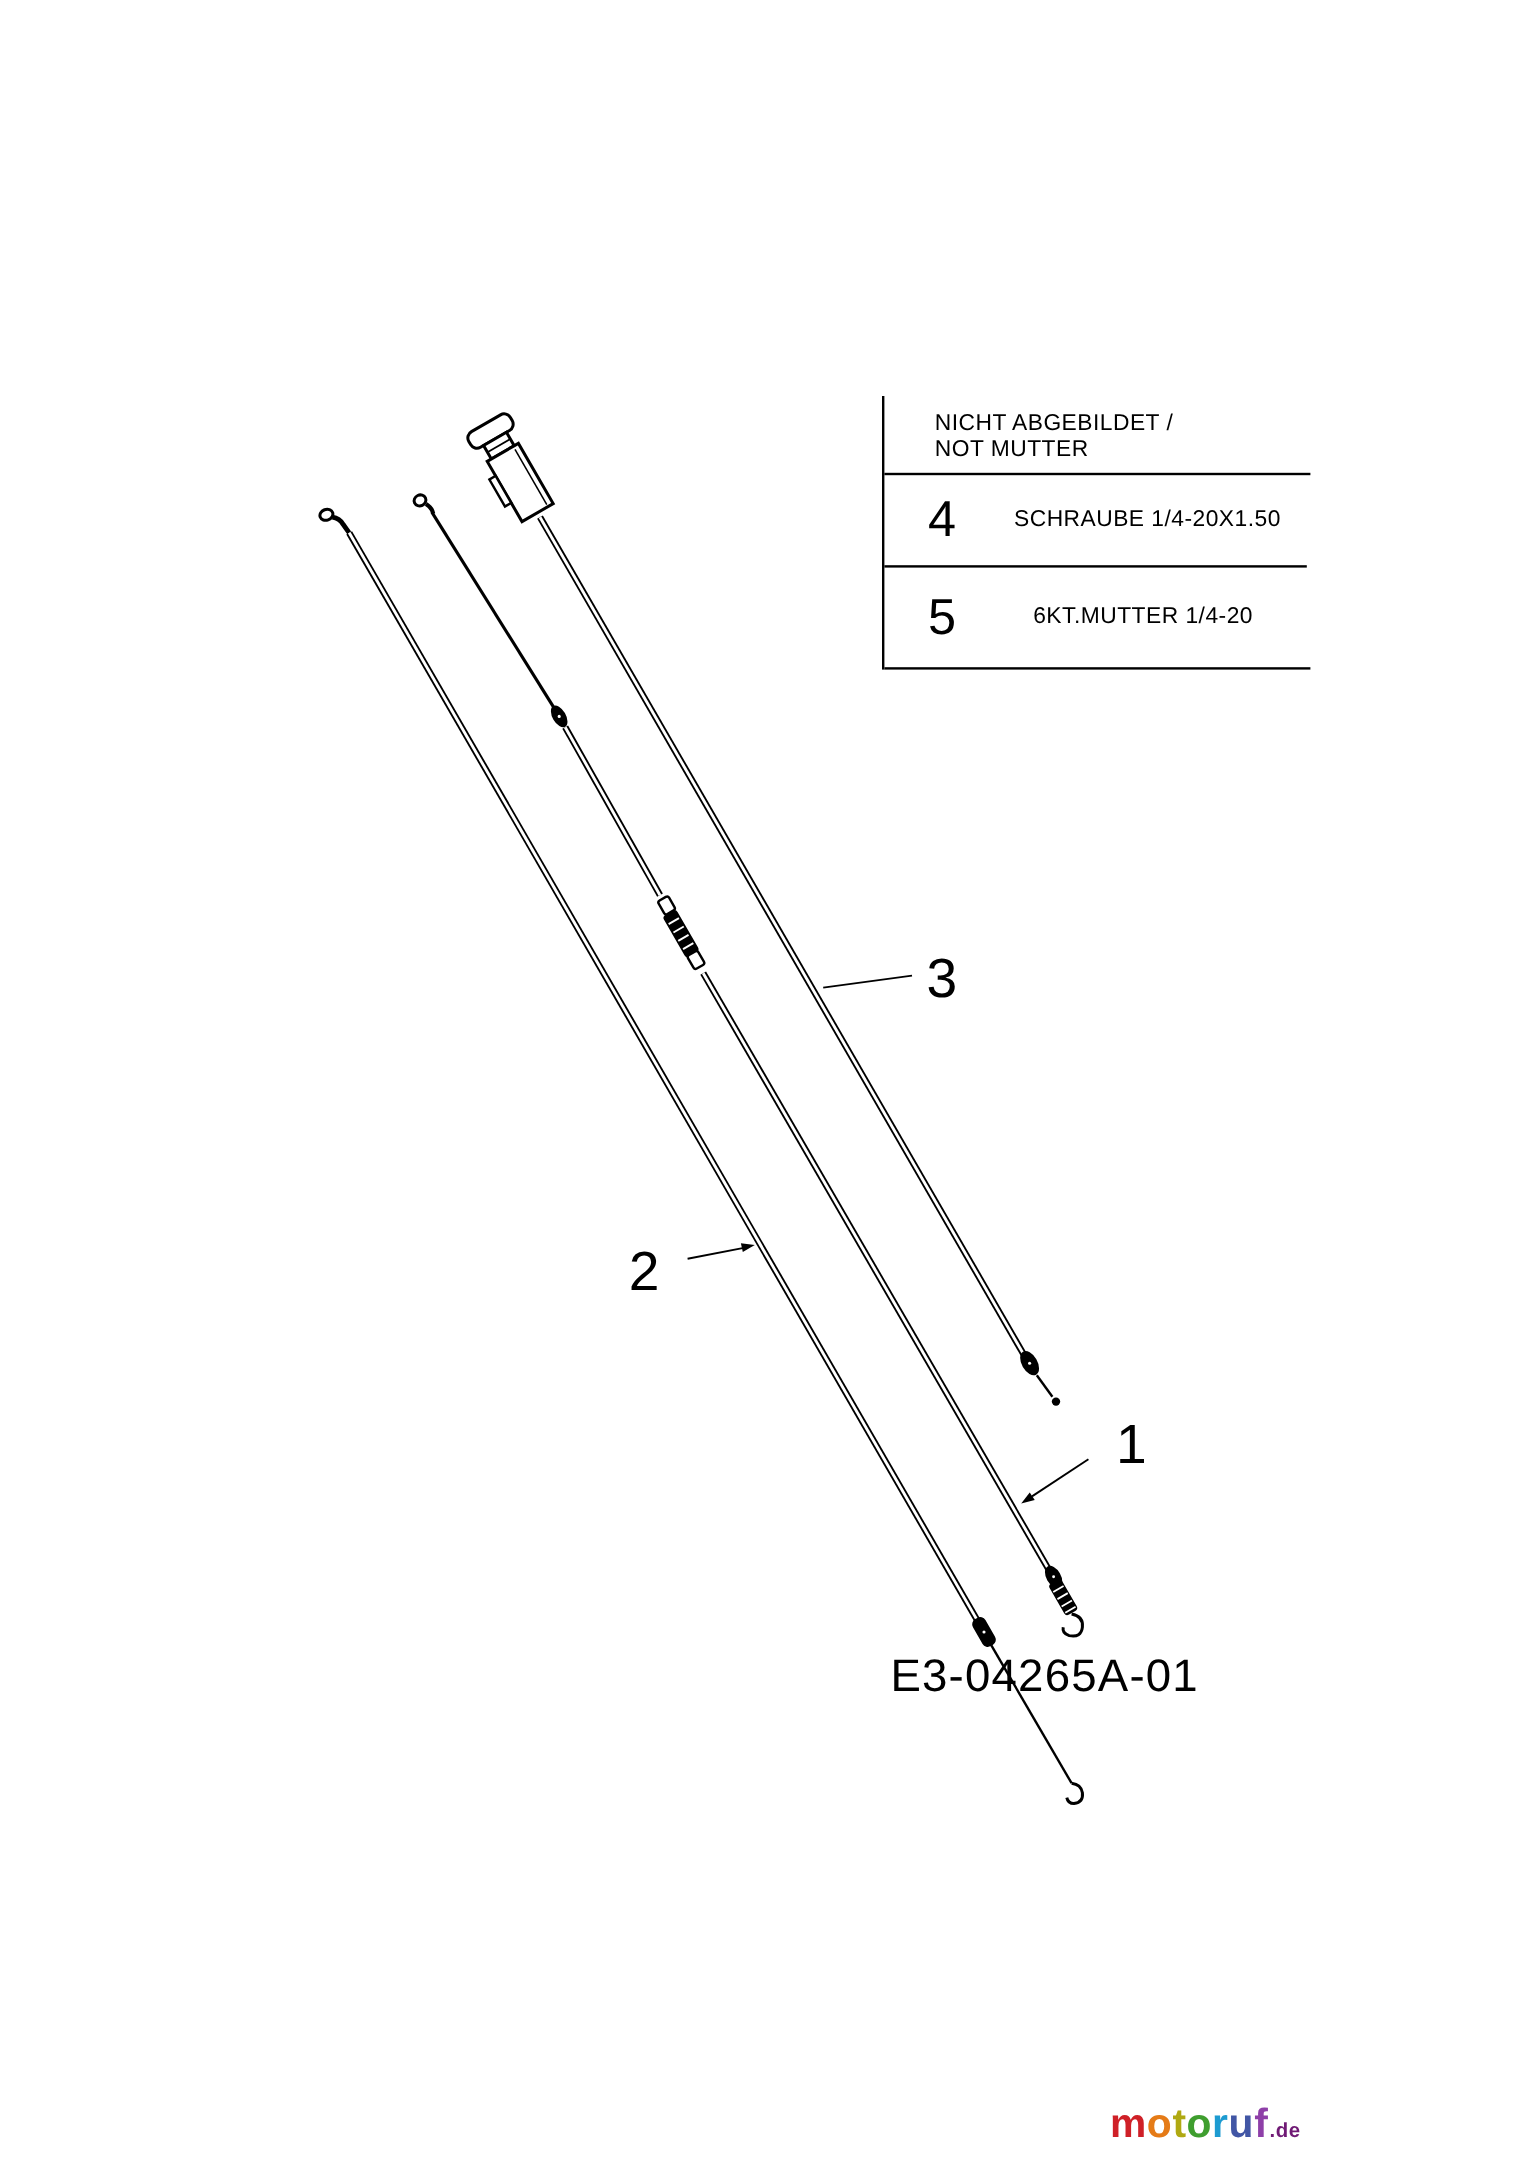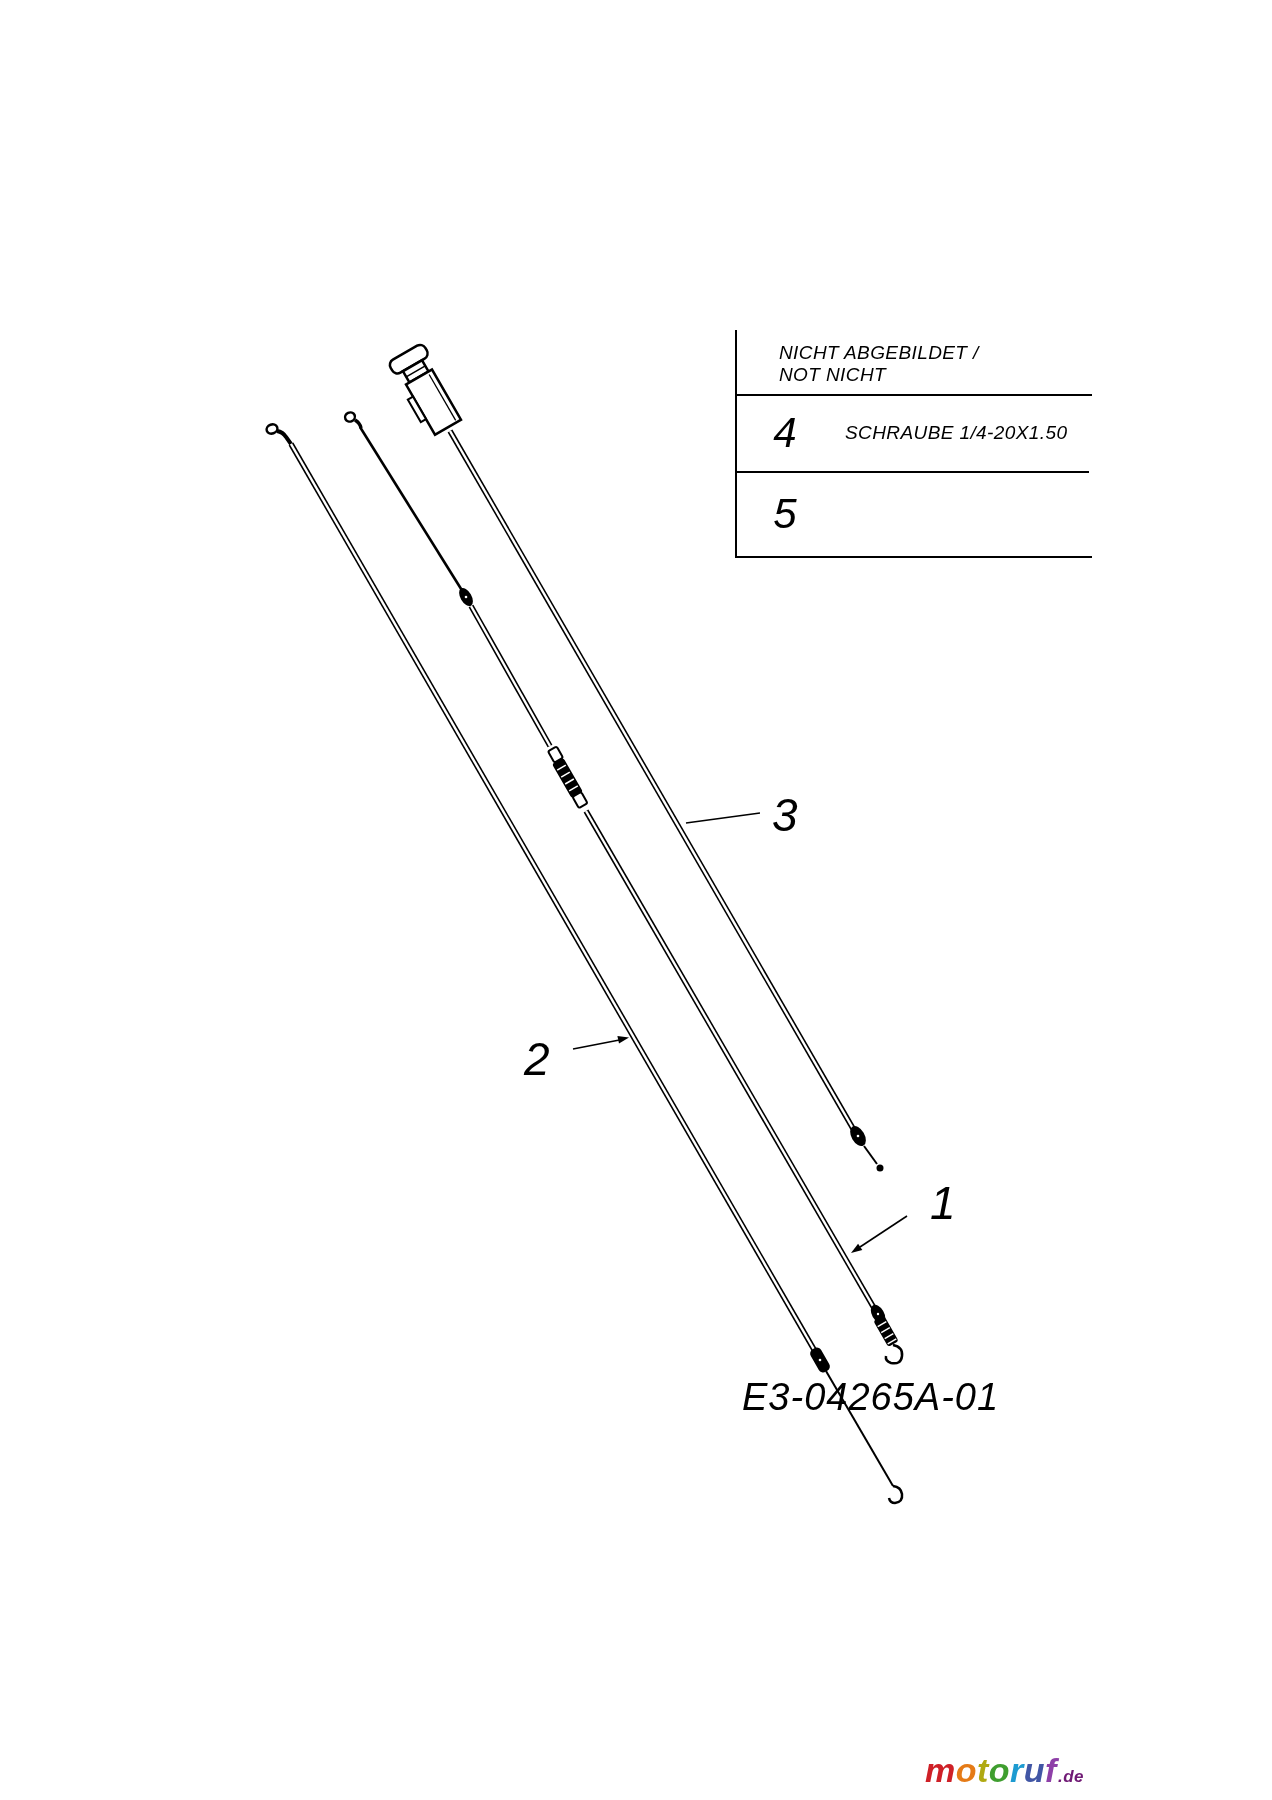--- a/index.html
+++ b/index.html
@@ -4,21 +4,20 @@
 <style>
   * { margin: 0; padding: 0; box-sizing: border-box; }
   html, body { background: #ffffff; }
   body { font-family: "Liberation Sans", sans-serif; color: #000; }
   #stage {
     position: relative;
     width: 1092px;
     height: 1800px;
     background: #ffffff;
     overflow: hidden;
-    font-style: italic;
   }
   #cable-svg { position: absolute; left: 0; top: 0; }
 
   
   .parts-table {
     position: absolute;
     left: 735px; top: 330px;
     width: 362px; height: 228px;
     border-left: 2px solid #000;
   }
@@ -160,25 +159,26 @@
       <polygon points="851,1253 858.1,1243.7 862.3,1250.1" fill="#000"></polygon>
     </g>
   </svg>
 
   <div class="parts-table">
     <div class="pt-hline l1"></div>
     <div class="pt-hline l2"></div>
     <div class="pt-hline l3"></div>
     <div class="pt-header">
       <div>NICHT ABGEBILDET /</div>
-      <div>NOT NICHT</div>
+      <div>NOT MUTTER</div>
     </div>
     <div class="pt-ref r4">4</div>
     <div class="pt-desc r4">SCHRAUBE 1/4-20X1.50</div>
     <div class="pt-ref r5">5</div>
+    <div class="pt-desc r5">6KT.MUTTER 1/4-20</div>
   </div>
 
   <div class="callout-label c3">3</div>
   <div class="callout-label c2">2</div>
   <div class="callout-label c1">1</div>
 
   <div class="part-code">E3-04265A-01</div>
 
   <div class="watermark">
     <span style="color: rgb(207, 32, 39);">m</span>

